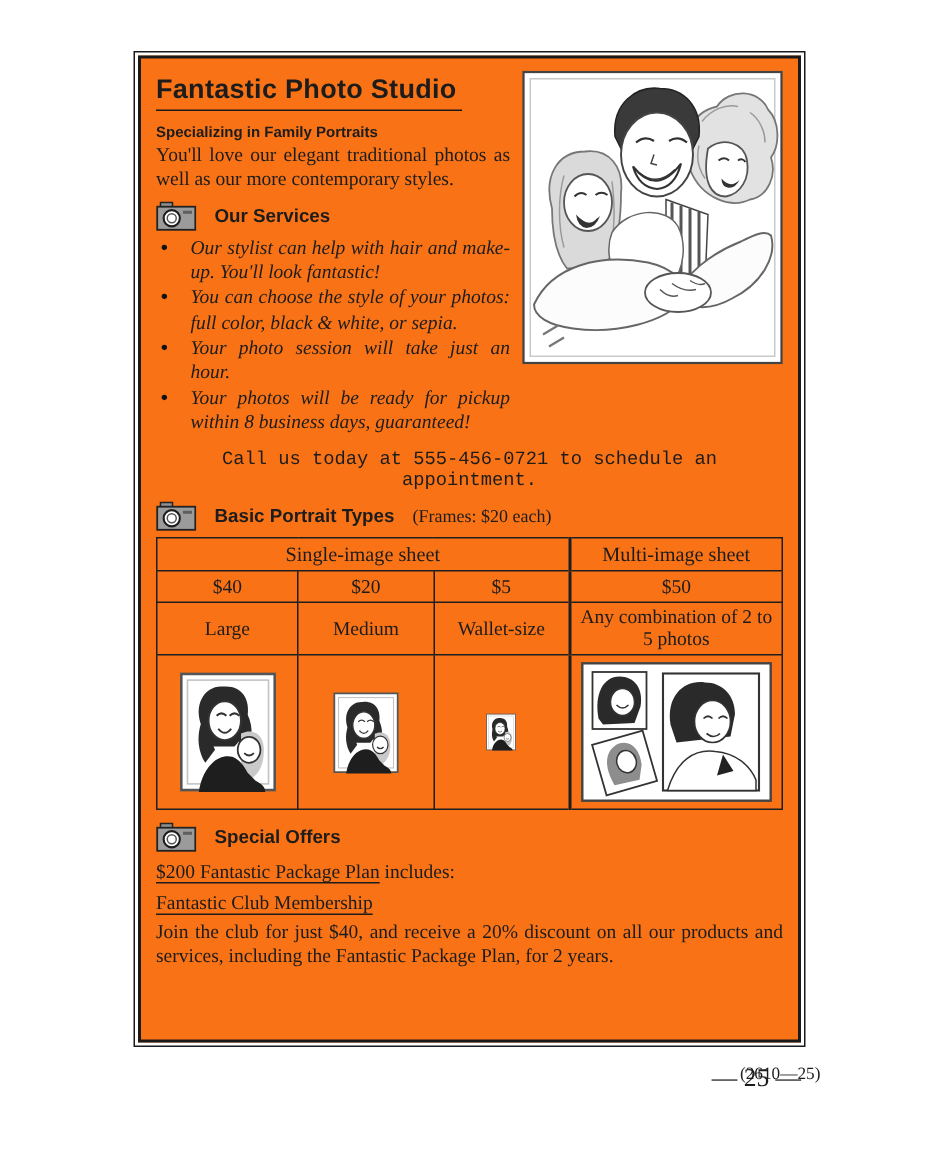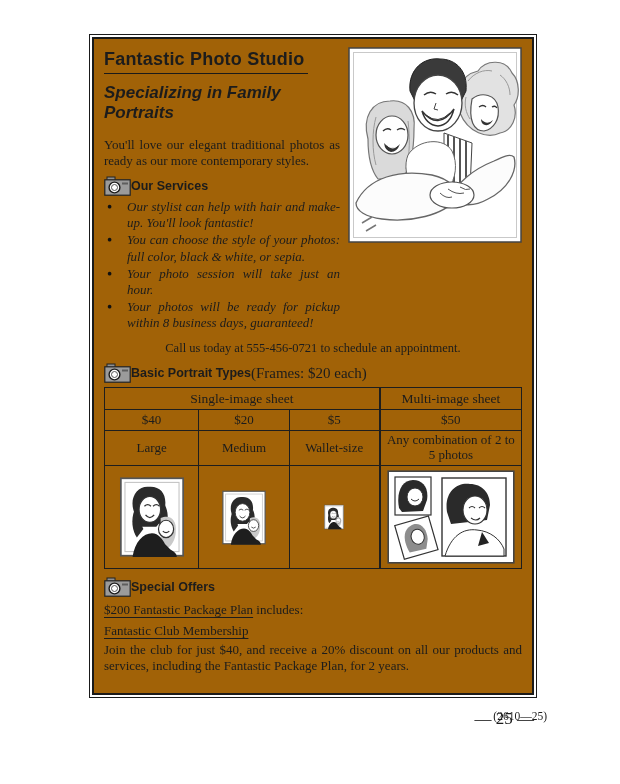--- a/index.html
+++ b/index.html
@@ -2,53 +2,53 @@
 <html><head>
 <meta charset="utf-8">
 <style>
   html,body{margin:0;padding:0;}
   body{
     width:620px;height:784px;position:relative;background:#ffffff;
     font-family:"Liberation Serif",serif;color:#1c1c1c;overflow:hidden;
   }
   .sheet{
     position:absolute;left:92px;top:37px;width:442px;height:658px;
-    box-sizing:border-box;background:#a16207;
+    box-sizing:border-box;background:#f97316;
     border:2px solid #1a1a1a;outline:1px solid #1a1a1a;outline-offset:2px;
     padding:8px 10px 6px 10px;overflow:hidden;
   }
   .top-row{display:flex;gap:6px;}
   .left-col{flex:1 1 auto;min-width:0;padding-right:2px;}
   .illu-wrap{flex:0 0 auto;width:174px;}
   .title{
     display:inline-block;margin:2px 0 0 0;
     font-family:"Liberation Sans",sans-serif;font-weight:bold;font-size:18px;
     border-bottom:1.5px solid #1a1a1a;padding:0 4px 3px 0;letter-spacing:.2px;
   }
   .subtitle{
-    margin:9px 0 14px 0;font-family:"Liberation Sans",sans-serif;
-    font-weight:bold;font-size:17px;font-style:italic;
+    margin:9px 0 1px 0;font-family:"Liberation Sans",sans-serif;
+    font-weight:bold;font-size:10px;
   }
   .body-text{font-size:13px;line-height:1.24;text-align:justify;margin:0;}
-  .icon-heading{display:flex;align-items:center;gap:0;margin:7px 0 3px 0;}
+  .icon-heading{display:flex;align-items:center;gap:12px;margin:7px 0 3px 0;}
   .icon-heading .label{
     font-family:"Liberation Sans",sans-serif;font-weight:bold;font-size:12.5px;
   }
-  .icon-heading .note{font-family:"Liberation Serif",serif;font-weight:normal;font-size:15px;}
+  .icon-heading .note{font-family:"Liberation Serif",serif;font-weight:normal;font-size:12px;}
   .cam{width:27px;height:20px;flex:0 0 auto;}
   ul.bullets{list-style:none;margin:3px 0 0 0;padding:0;}
   ul.bullets li{
     position:relative;padding-left:23px;font-size:13px;line-height:1.24;
     text-align:justify;margin:0 0 1px 0;font-style:italic;
   }
   ul.bullets li::before{
     content:"\25CF";position:absolute;left:3px;top:2px;font-size:8.5px;color:#111;
   }
   .call-line{
-    text-align:center;font-family:Liberation Serif, serif;
+    text-align:center;font-family:Liberation Mono, monospace;
     font-size:12.5px;margin:9px 0 6px 0;
   }
   table.portrait{
     width:100%;border-collapse:collapse;margin-top:4px;table-layout:fixed;
   }
   table.portrait th,table.portrait td{
     border:1.5px solid #1e1e1e;text-align:center;vertical-align:middle;
     font-weight:normal;font-size:13px;line-height:1.15;padding:1px 2px;
   }
   table.portrait .multi-b{border-left:2.5px solid #1e1e1e;}
@@ -99,21 +99,21 @@
     </symbol>
   </defs>
 </svg>
 
 <div class="sheet">
 
   <div class="top-row">
     <div class="left-col">
       <h1 class="title">Fantastic Photo Studio</h1>
       <h2 class="subtitle">Specializing in Family Portraits</h2>
-      <p class="body-text">You'll love our elegant traditional photos as ready as our more contemporary styles.</p>
+      <p class="body-text">You'll love our elegant traditional photos as well as our more contemporary styles.</p>
 
       <div class="icon-heading">
         <svg class="cam">
             <use href="#sym-cam" width="27" height="20"></use>
           </svg>
         <span class="label">Our Services</span>
       </div>
       <ul class="bullets">
         <li>Our stylist can help with hair and make-up.  You'll look fantastic!</li>
         <li>You can choose the style of your photos: full color, black &amp; white, or sepia.</li>

